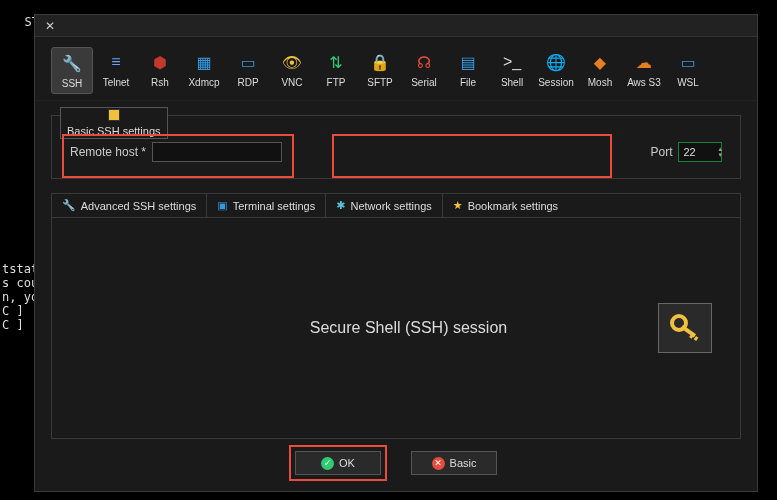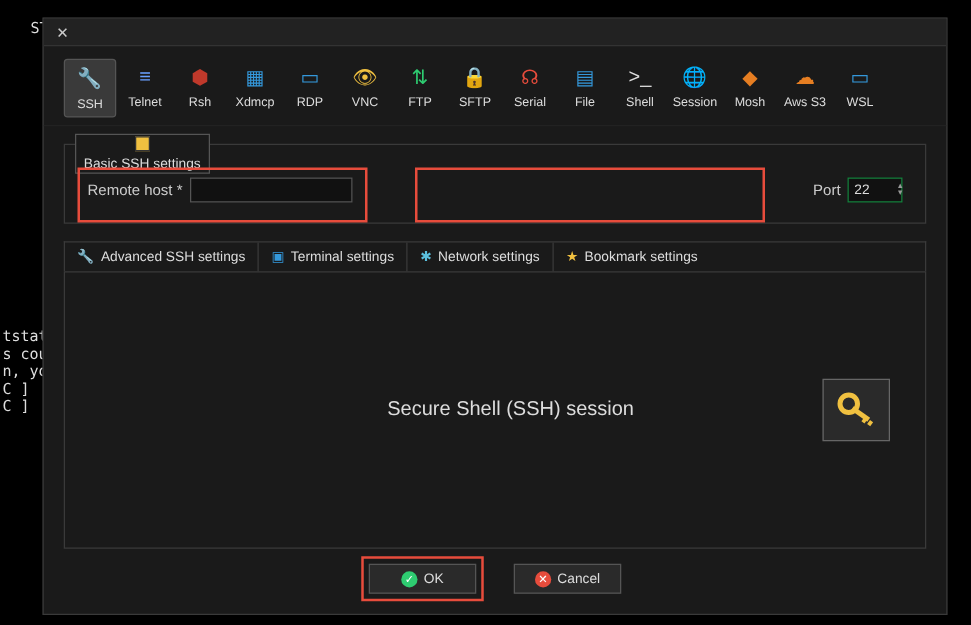--- a/index.html
+++ b/index.html
@@ -391,17 +391,17 @@
     <div class="btn-row">
       <div style="position:relative;">
         <div class="dlg-btn">
           <span class="circ ok-circ" style="display:flex;align-items:center;justify-content:center;color:#fff;font-size:9px;">✓</span>
           <span>OK</span>
         </div>
         <div class="highlight-red" style="left:-6px; top:-6px; width:98px; height:36px;"></div>
       </div>
       <div class="dlg-btn">
         <span class="circ cancel-circ" style="display:flex;align-items:center;justify-content:center;color:#fff;font-size:9px;">✕</span>
-        <span>Cancel</span>
+        <span>Basic</span>
       </div>
     </div>
   </div>
 </div>
 
 </body></html>

